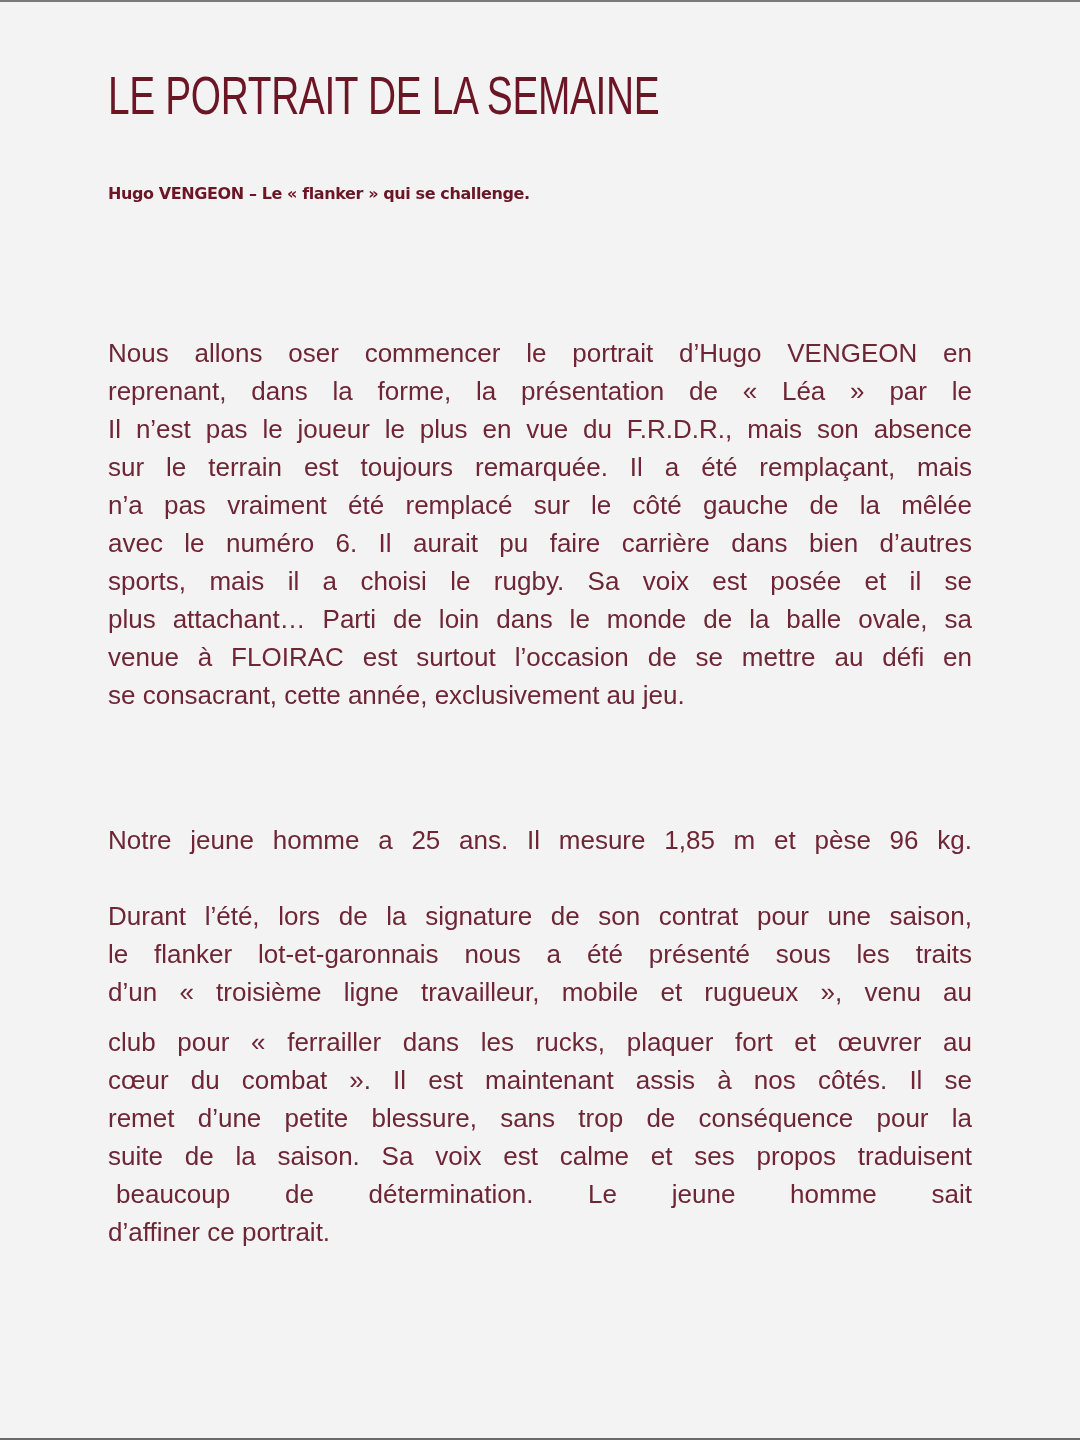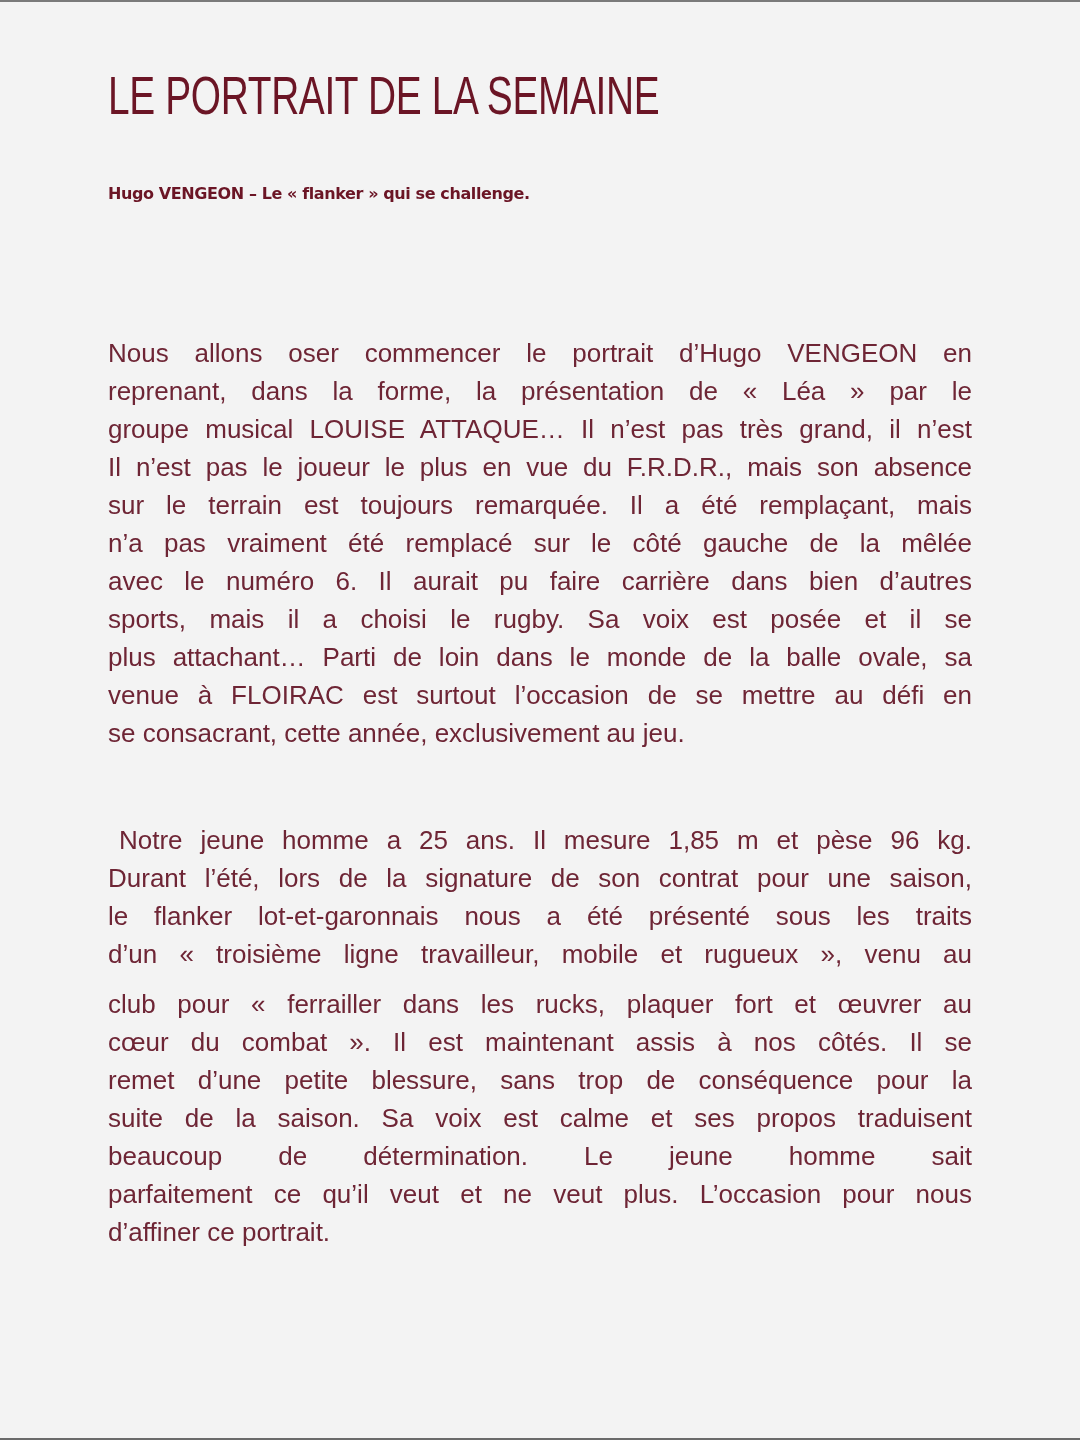--- a/index.html
+++ b/index.html
@@ -54,38 +54,36 @@
 
 <div class="edge-top"></div>
 
 <div class="title">LE PORTRAIT DE LA SEMAINE</div>
 
 <div class="subtitle">Hugo VENGEON – Le « flanker » qui se challenge.</div>
 
 <div class="para p1">
   <div class="line" style="white-space: normal; margin-top: 44px;">Nous allons oser commencer le portrait d’Hugo VENGEON en</div>
   <div class="line" style="white-space: normal;">reprenant, dans la forme, la présentation de « Léa » par le</div>
-  <div class="line" style="white-space: normal;">groupe musical LOUISE ATTAQUE… Il n’est pas très grand, il n’est</div>
   <div class="line" style="white-space: normal;">Il n’est pas le joueur le plus en vue du F.R.D.R., mais son absence</div>
   <div class="line" style="white-space: normal;">sur le terrain est toujours remarquée. Il a été remplaçant, mais</div>
   <div class="line" style="white-space: normal;">n’a pas vraiment été remplacé sur le côté gauche de la mêlée</div>
   <div class="line" style="white-space: normal;">avec le numéro 6. Il aurait pu faire carrière dans bien d’autres</div>
   <div class="line" style="white-space: normal;">sports, mais il a choisi le rugby. Sa voix est posée et il se</div>
   <div class="line" style="white-space: normal;">plus attachant… Parti de loin dans le monde de la balle ovale, sa</div>
   <div class="line" style="white-space: normal;">venue à FLOIRAC est surtout l’occasion de se mettre au défi en</div>
   <div class="line last" style="white-space: normal;">se consacrant, cette année, exclusivement au jeu.</div>
 </div>
 
 <div class="para p2">
-  <div class="line" style="white-space: normal; margin-left: 11px;">Notre jeune homme a 25 ans. Il mesure 1,85 m et pèse 96 kg.</div>
-  <div class="line" style="white-space: normal;">Durant l’été, lors de la signature de son contrat pour une saison,</div>
+  <div class="line" style="white-space: normal;">Notre jeune homme a 25 ans. Il mesure 1,85 m et pèse 96 kg.</div>
+  <div class="line" style="white-space: normal; margin-top: 38px;">Durant l’été, lors de la signature de son contrat pour une saison,</div>
   <div class="line" style="white-space: normal;">le flanker lot-et-garonnais nous a été présenté sous les traits</div>
   <div class="line" style="white-space: normal;">d’un « troisième ligne travailleur, mobile et rugueux », venu au</div>
   <div class="line" style="white-space: normal; margin-top: 12px;">club pour « ferrailler dans les rucks, plaquer fort et œuvrer au</div>
   <div class="line" style="white-space: normal;">cœur du combat ». Il est maintenant assis à nos côtés. Il se</div>
   <div class="line" style="white-space: normal;">remet d’une petite blessure, sans trop de conséquence pour la</div>
   <div class="line" style="white-space: normal;">suite de la saison. Sa voix est calme et ses propos traduisent</div>
-  <div class="line" style="white-space: normal;">beaucoup de détermination. Le jeune homme sait</div>
-  <div class="line" style="white-space: normal;">parfaitement ce qu’il veut et ne veut plus. L’occasion pour nous</div>
+  <div class="line" style="white-space: normal; margin-left: 8px;">beaucoup de détermination. Le jeune homme sait</div>
   <div class="line last" style="white-space: normal;">d’affiner ce portrait.</div>
 </div>
 
 <div class="edge-bottom"></div>
 
 </body></html>

